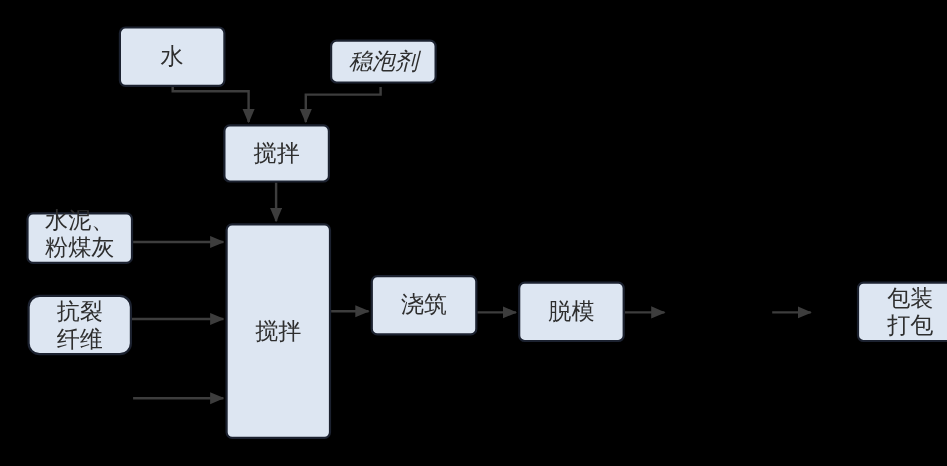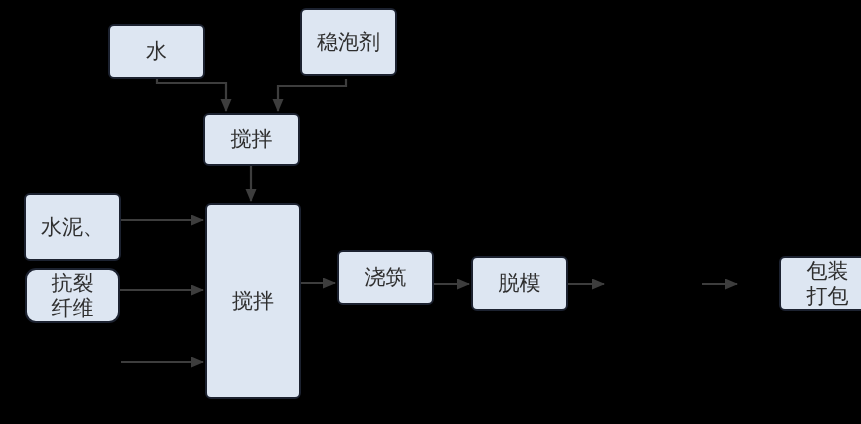--- a/index.html
+++ b/index.html
@@ -65,31 +65,32 @@
       <polyline points="121,362 203,362" marker-end="url(#arrowhead)"></polyline>
       <polyline points="301,283 335,283" marker-end="url(#arrowhead)"></polyline>
       <polyline points="434,284 469,284" marker-end="url(#arrowhead)"></polyline>
       <polyline points="568,284 604,284" marker-end="url(#arrowhead)"></polyline>
       <polyline points="702,284 737,284" marker-end="url(#arrowhead)"></polyline>
     </svg>
 
 <div class="node" style="left: 108px; top: 24px; width: 97px; height: 55px;">
       <div>水</div>
     </div>
-    <div class="node" style="left: 300px; top: 8px; width: 97px; height: 68px;">
+    <div class="node" style="left: 300px; top: 36px; width: 97px; height: 40px; font-style: italic;">
       <div>稳泡剂</div>
     </div>
     <div class="node" style="left: 203px; top: 113px; width: 97px; height: 53px;">
       <div>搅拌</div>
     </div>
     <div class="node" style="left: 205px; top: 203px; width: 96px; height: 196px;">
       <div>搅拌</div>
     </div>
-    <div class="node" style="left: 24px; top: 193px; width: 97px; height: 68px;">
+    <div class="node" style="left: 24px; top: 193px; width: 97px; height: 47px; justify-content: flex-end;">
       <div>水泥、</div>
+      <div>粉煤灰</div>
     </div>
     <div class="node" style="left: 25px; top: 268px; width: 95px; height: 55px; border-radius: 11px;">
       <div>抗裂</div>
       <div>纤维</div>
     </div>
     <div class="node" style="left: 337px; top: 250px; width: 97px; height: 55px;">
       <div>浇筑</div>
     </div>
     <div class="node" style="left: 471px; top: 256px; width: 97px; height: 55px;">
       <div>脱模</div>

